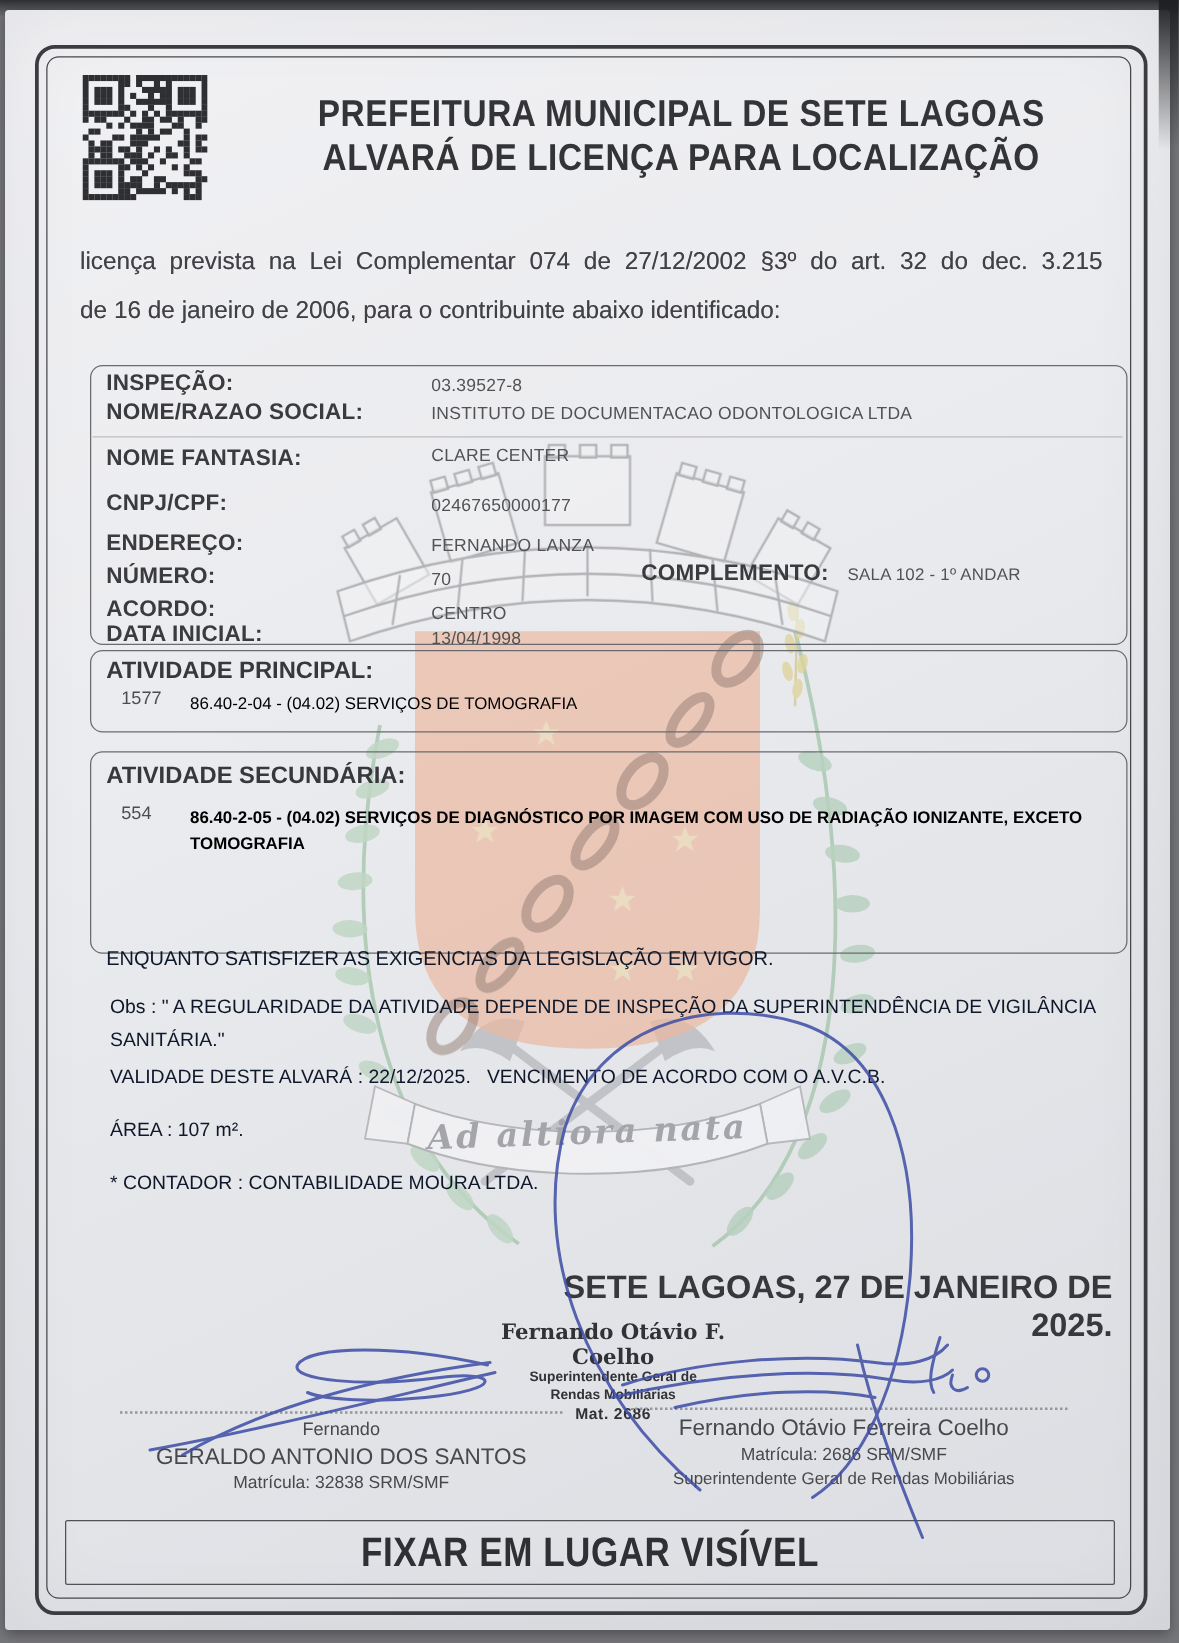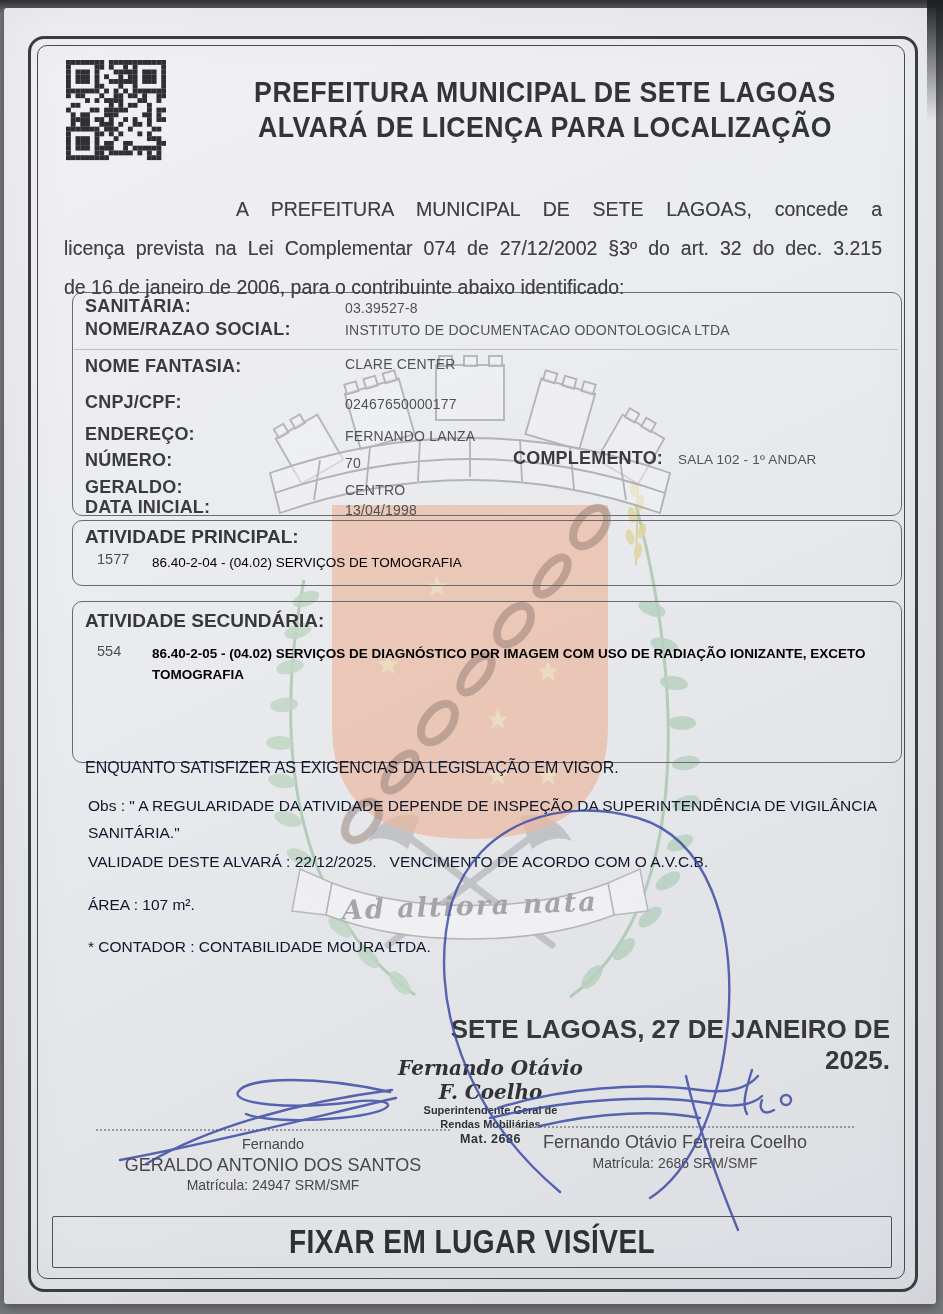--- a/index.html
+++ b/index.html
@@ -31,21 +31,21 @@
   .intro .jl{text-align:justify;text-align-last:justify;}
   .box{position:absolute;border:1.6px solid #6a6b6f;border-radius:10px;z-index:4;background:transparent;}
   .flabel{font-weight:bold;font-size:18px;color:#3a3b3e;letter-spacing:.2px;}
   .fvalue{font-size:14px;color:#515256;letter-spacing:.2px;}
   .acttitle{font-weight:bold;font-size:19px;color:#37383b;}
   .actcode{font-size:14.5px;color:#4c4d51;}
   .actdesc{font-size:13.5px;color:#000000;line-height:21px;}
   .clause{font-size:15.5px;color:#0f172a;white-space:pre-wrap;}
   .dateline{font-weight:bold;font-size:26px;color:#37383b;text-align:right;}
   .stamp{text-align:center;color:#303236;}
-  .stamp .sname{font-family:"DejaVu Serif",serif;font-style:italic;font-weight:bold;font-size:20px;}
+  .stamp .sname{font-family:"DejaVu Serif",serif;font-weight:bold;font-size:17px;}
   .stamp .srole{font-weight:bold;font-size:11px;line-height:13.5px;}
   .stamp .smat{font-weight:bold;font-size:12.5px;letter-spacing:.5px;margin-top:1px;}
   .sigline{border-top:2px dotted #96979b;height:0;}
   .sigblock{text-align:center;color:#47484c;}
   .sigblock div{line-height:20.5px;}
   .sb-role{font-size:14.5px;}
   .sb-name{font-size:18px;}
   .sb-mat{font-size:14px;}
   .footerbox{position:absolute;left:52px;top:1216px;width:838px;height:50px;
     border:1.6px solid #515255;border-radius:2px;z-index:4;}
@@ -423,49 +423,48 @@
       <rect x="90.48" y="95.24" width="4.86" height="4.86"></rect>
     </g>
   </svg>
 
 <div class="abs" style="left:200px;top:74px;width:690px;">
   <div class="title">PREFEITURA MUNICIPAL DE SETE LAGOAS</div>
   <div class="title">ALVARÁ DE LICENÇA PARA LOCALIZAÇÃO</div>
 </div>
 
 <div class="abs intro txt" style="left:64px;top:190px;">
-  <div class="jl" style="padding-left:172px;">A PREFEITURA MUNICIPAL DE SETE LAGOAS, concede a</div>
   <div class="jl">licença prevista na Lei Complementar 074 de 27/12/2002 §3º do art. 32 do dec. 3.215</div>
   <div>de 16 de janeiro de 2006, para o contribuinte abaixo identificado:</div>
 </div>
 
 <div class="box" style="left:72px;top:292px;width:828px;height:222px;"></div>
 <div class="abs" style="left:74px;top:349px;width:824px;border-top:1px solid rgba(130,131,136,.45);z-index:4;"></div>
 
-<div class="abs flabel" style="left:85px;top:296px;">SANITÁRIA:</div>
+<div class="abs flabel" style="left:85px;top:296px;">INSPEÇÃO:</div>
 <div class="abs fvalue" style="left:345px;top:300px;">03.39527-8</div>
 
 <div class="abs flabel" style="left:85px;top:319px;">NOME/RAZAO SOCIAL:</div>
 <div class="abs fvalue" style="left:345px;top:322px;">INSTITUTO DE DOCUMENTACAO ODONTOLOGICA LTDA</div>
 
 <div class="abs flabel" style="left:85px;top:356px;">NOME FANTASIA:</div>
 <div class="abs fvalue" style="left:345px;top:356px;">CLARE CENTER</div>
 
 <div class="abs flabel" style="left:85px;top:392px;">CNPJ/CPF:</div>
 <div class="abs fvalue" style="left:345px;top:396px;">02467650000177</div>
 
 <div class="abs flabel" style="left:85px;top:424px;">ENDEREÇO:</div>
 <div class="abs fvalue" style="left:345px;top:428px;">FERNANDO LANZA</div>
 
 <div class="abs flabel" style="left:85px;top:450px;">NÚMERO:</div>
 <div class="abs fvalue" style="left:345px;top:455px;">70</div>
 <div class="abs flabel" style="left:513px;top:448px;">COMPLEMENTO:</div>
 <div class="abs fvalue" style="left:678px;top:452px;font-size:13.5px;">SALA 102 - 1º ANDAR</div>
 
-<div class="abs flabel" style="left:85px;top:477px;">GERALDO:</div>
+<div class="abs flabel" style="left:85px;top:477px;">ACORDO:</div>
 <div class="abs fvalue" style="left:345px;top:482px;">CENTRO</div>
 
 <div class="abs flabel" style="left:85px;top:497px;">DATA INICIAL:</div>
 <div class="abs fvalue" style="left:345px;top:502px;">13/04/1998</div>
 
 <div class="box" style="left:72px;top:520px;width:828px;height:64px;"></div>
 <div class="abs acttitle" style="left:85px;top:526px;">ATIVIDADE PRINCIPAL:</div>
 <div class="abs actcode" style="left:97px;top:551px;">1577</div>
 <div class="abs actdesc" style="left:152px;top:552px;width:740px;">86.40-2-04 - (04.02) SERVIÇOS DE TOMOGRAFIA</div>
 
@@ -488,25 +487,26 @@
   <div class="srole">Rendas Mobiliárias</div>
   <div class="smat">Mat. 2686</div>
 </div>
 
 <div class="abs sigline" style="left:96px;top:1129px;width:354px;"></div>
 <div class="abs sigline" style="left:505px;top:1126px;width:349px;"></div>
 
 <div class="abs sigblock" style="left:96px;top:1134px;width:354px;">
   <div class="sb-role">Fernando</div>
   <div class="sb-name">GERALDO ANTONIO DOS SANTOS</div>
-  <div class="sb-mat">Matrícula: 24947 SRM/SMF</div>
+  <div class="sb-mat">Matrícula: 32838 SRM/SMF</div>
 </div>
 <div class="abs sigblock" style="left:490px;top:1132px;width:370px;">
   <div class="sb-name">Fernando Otávio Ferreira Coelho</div>
   <div class="sb-mat">Matrícula: 2686 SRM/SMF</div>
+  <div class="sb-mat" style="font-size:13.5px;">Superintendente Geral de Rendas Mobiliárias</div>
 </div>
 
 <div class="footerbox">
   <div class="footertext">FIXAR EM LUGAR VISÍVEL</div>
 </div>
 
 <svg class="siglayer" viewBox="0 0 943 1314">
   <g stroke="#3d4ca5" stroke-width="2.4" fill="none" opacity=".85" stroke-linecap="round">
     <path d="M 560 1192 C 468 1115 425 1000 452 902 C 478 822 562 796 638 818 C 706 838 736 922 728 1022 C 720 1112 688 1174 650 1198"></path>
     <path d="M 686 1076 C 698 1130 720 1186 738 1230"></path>

